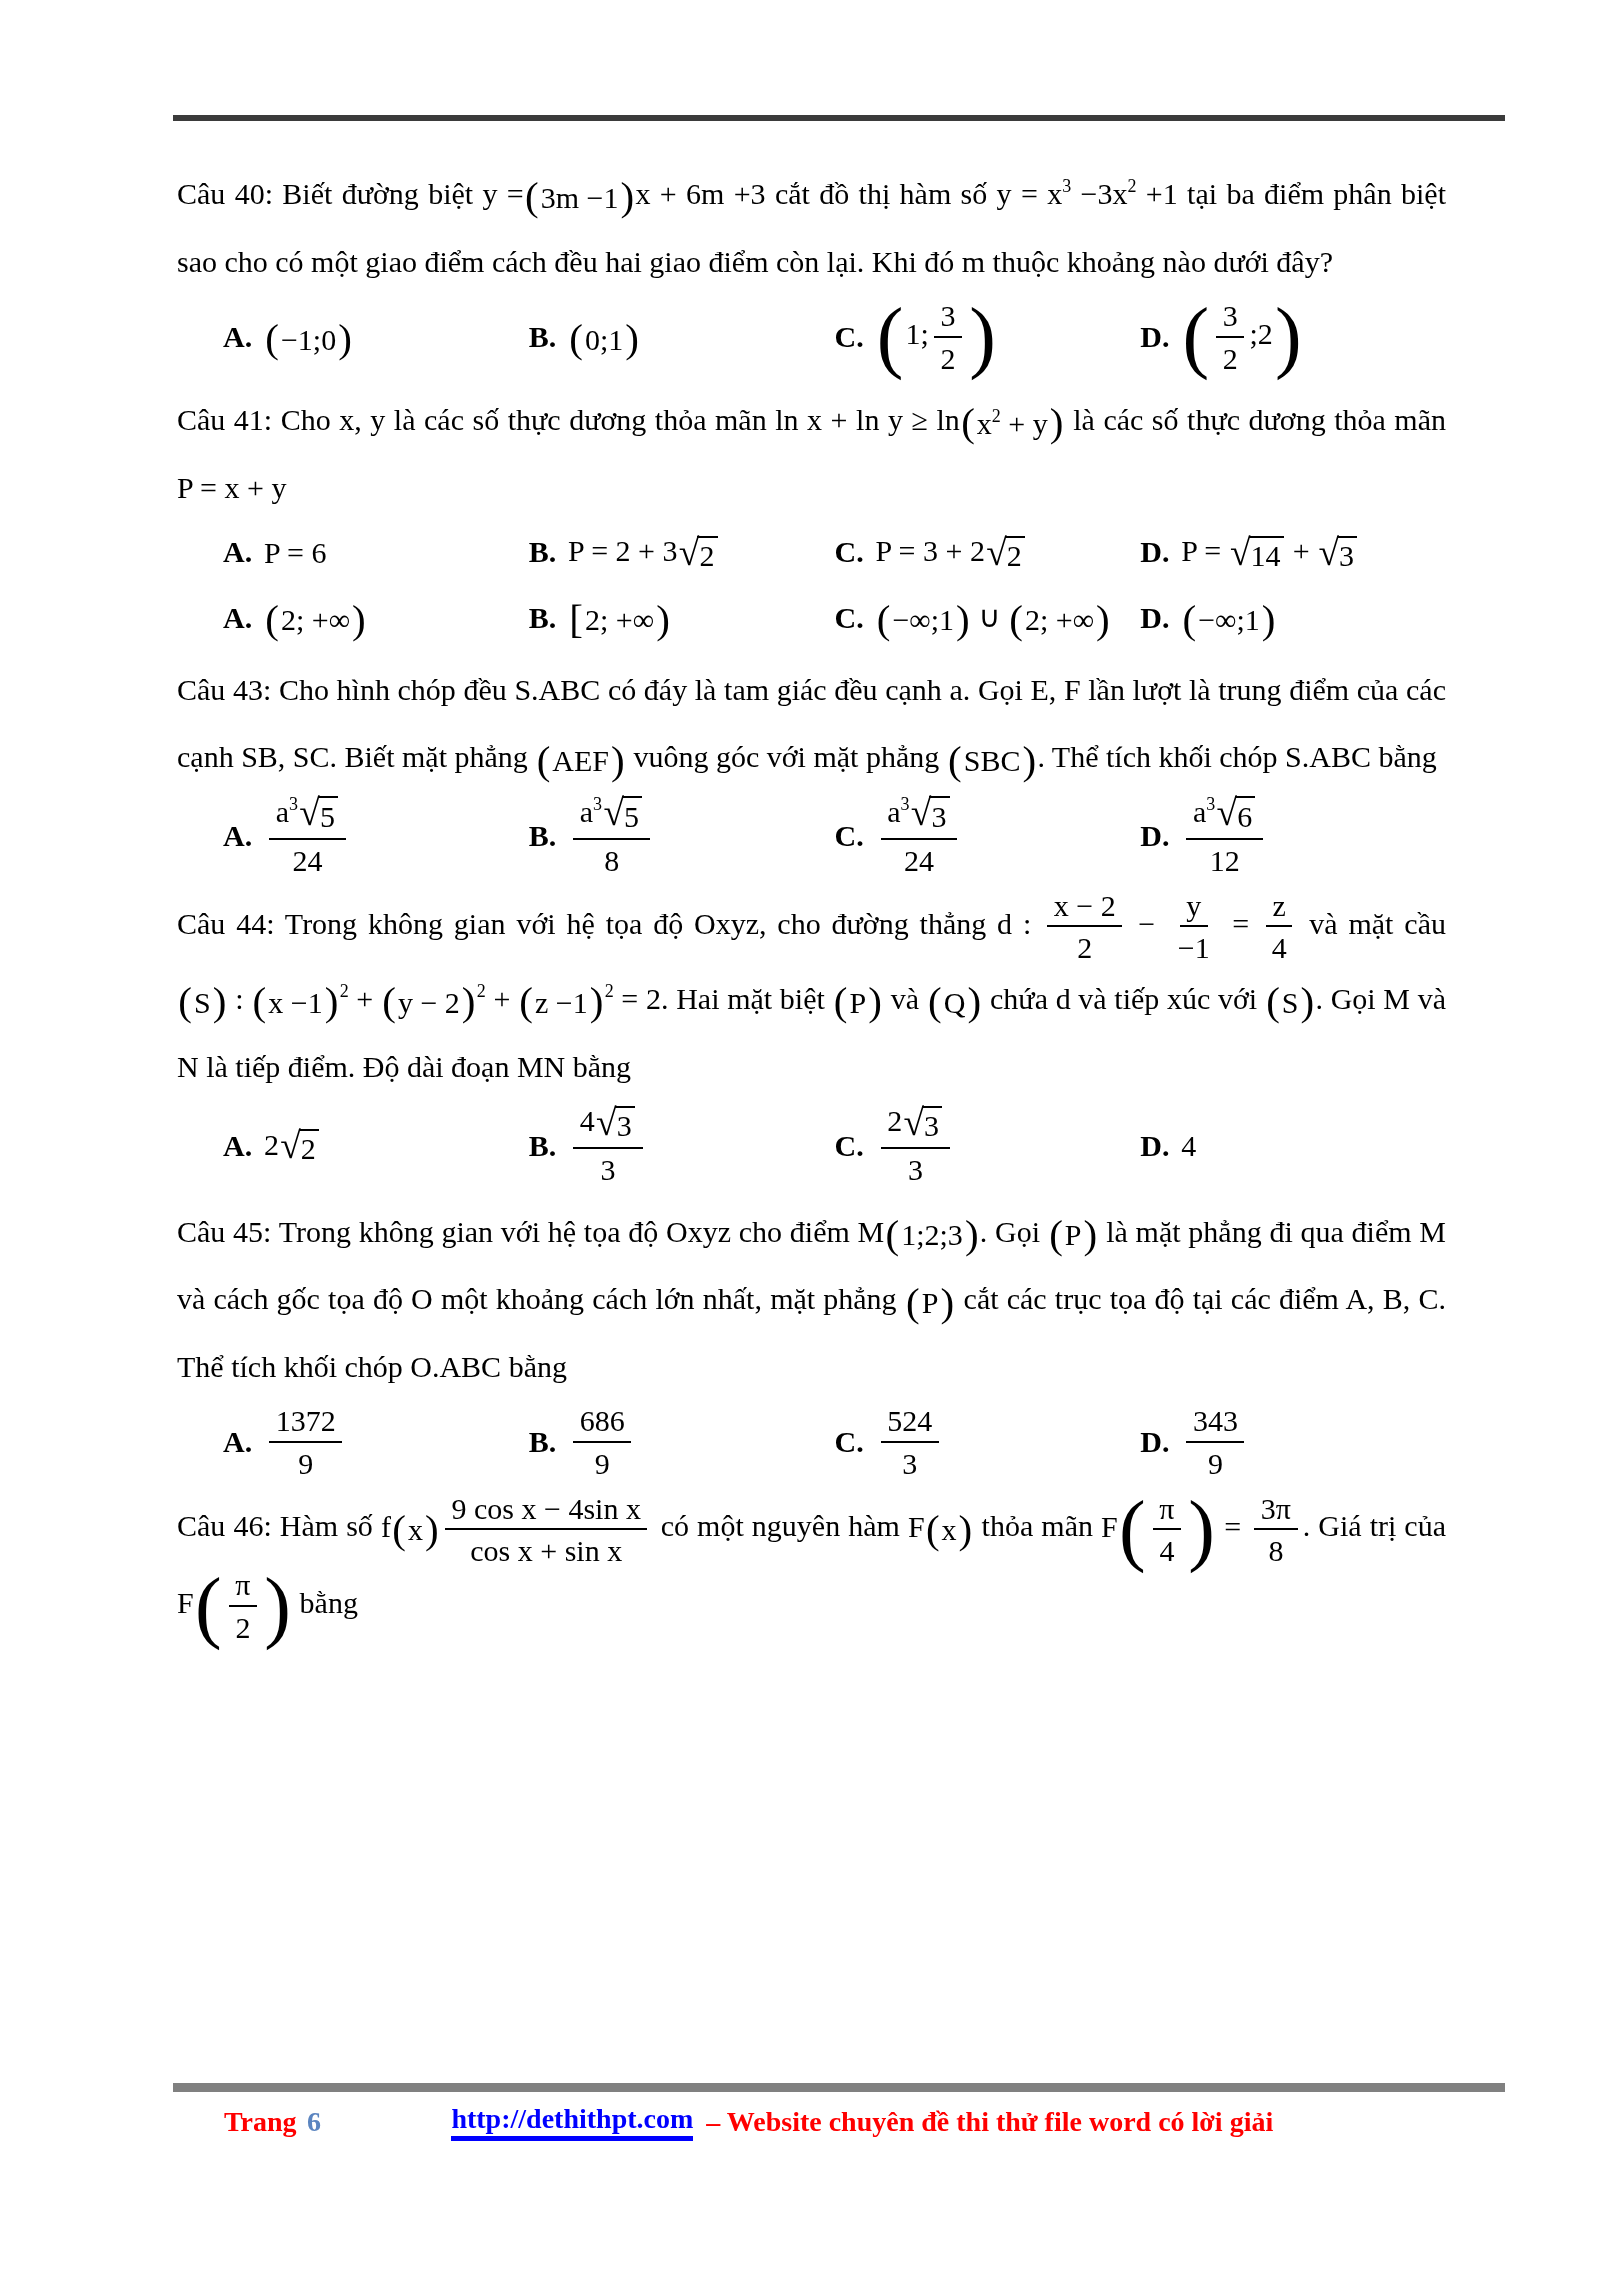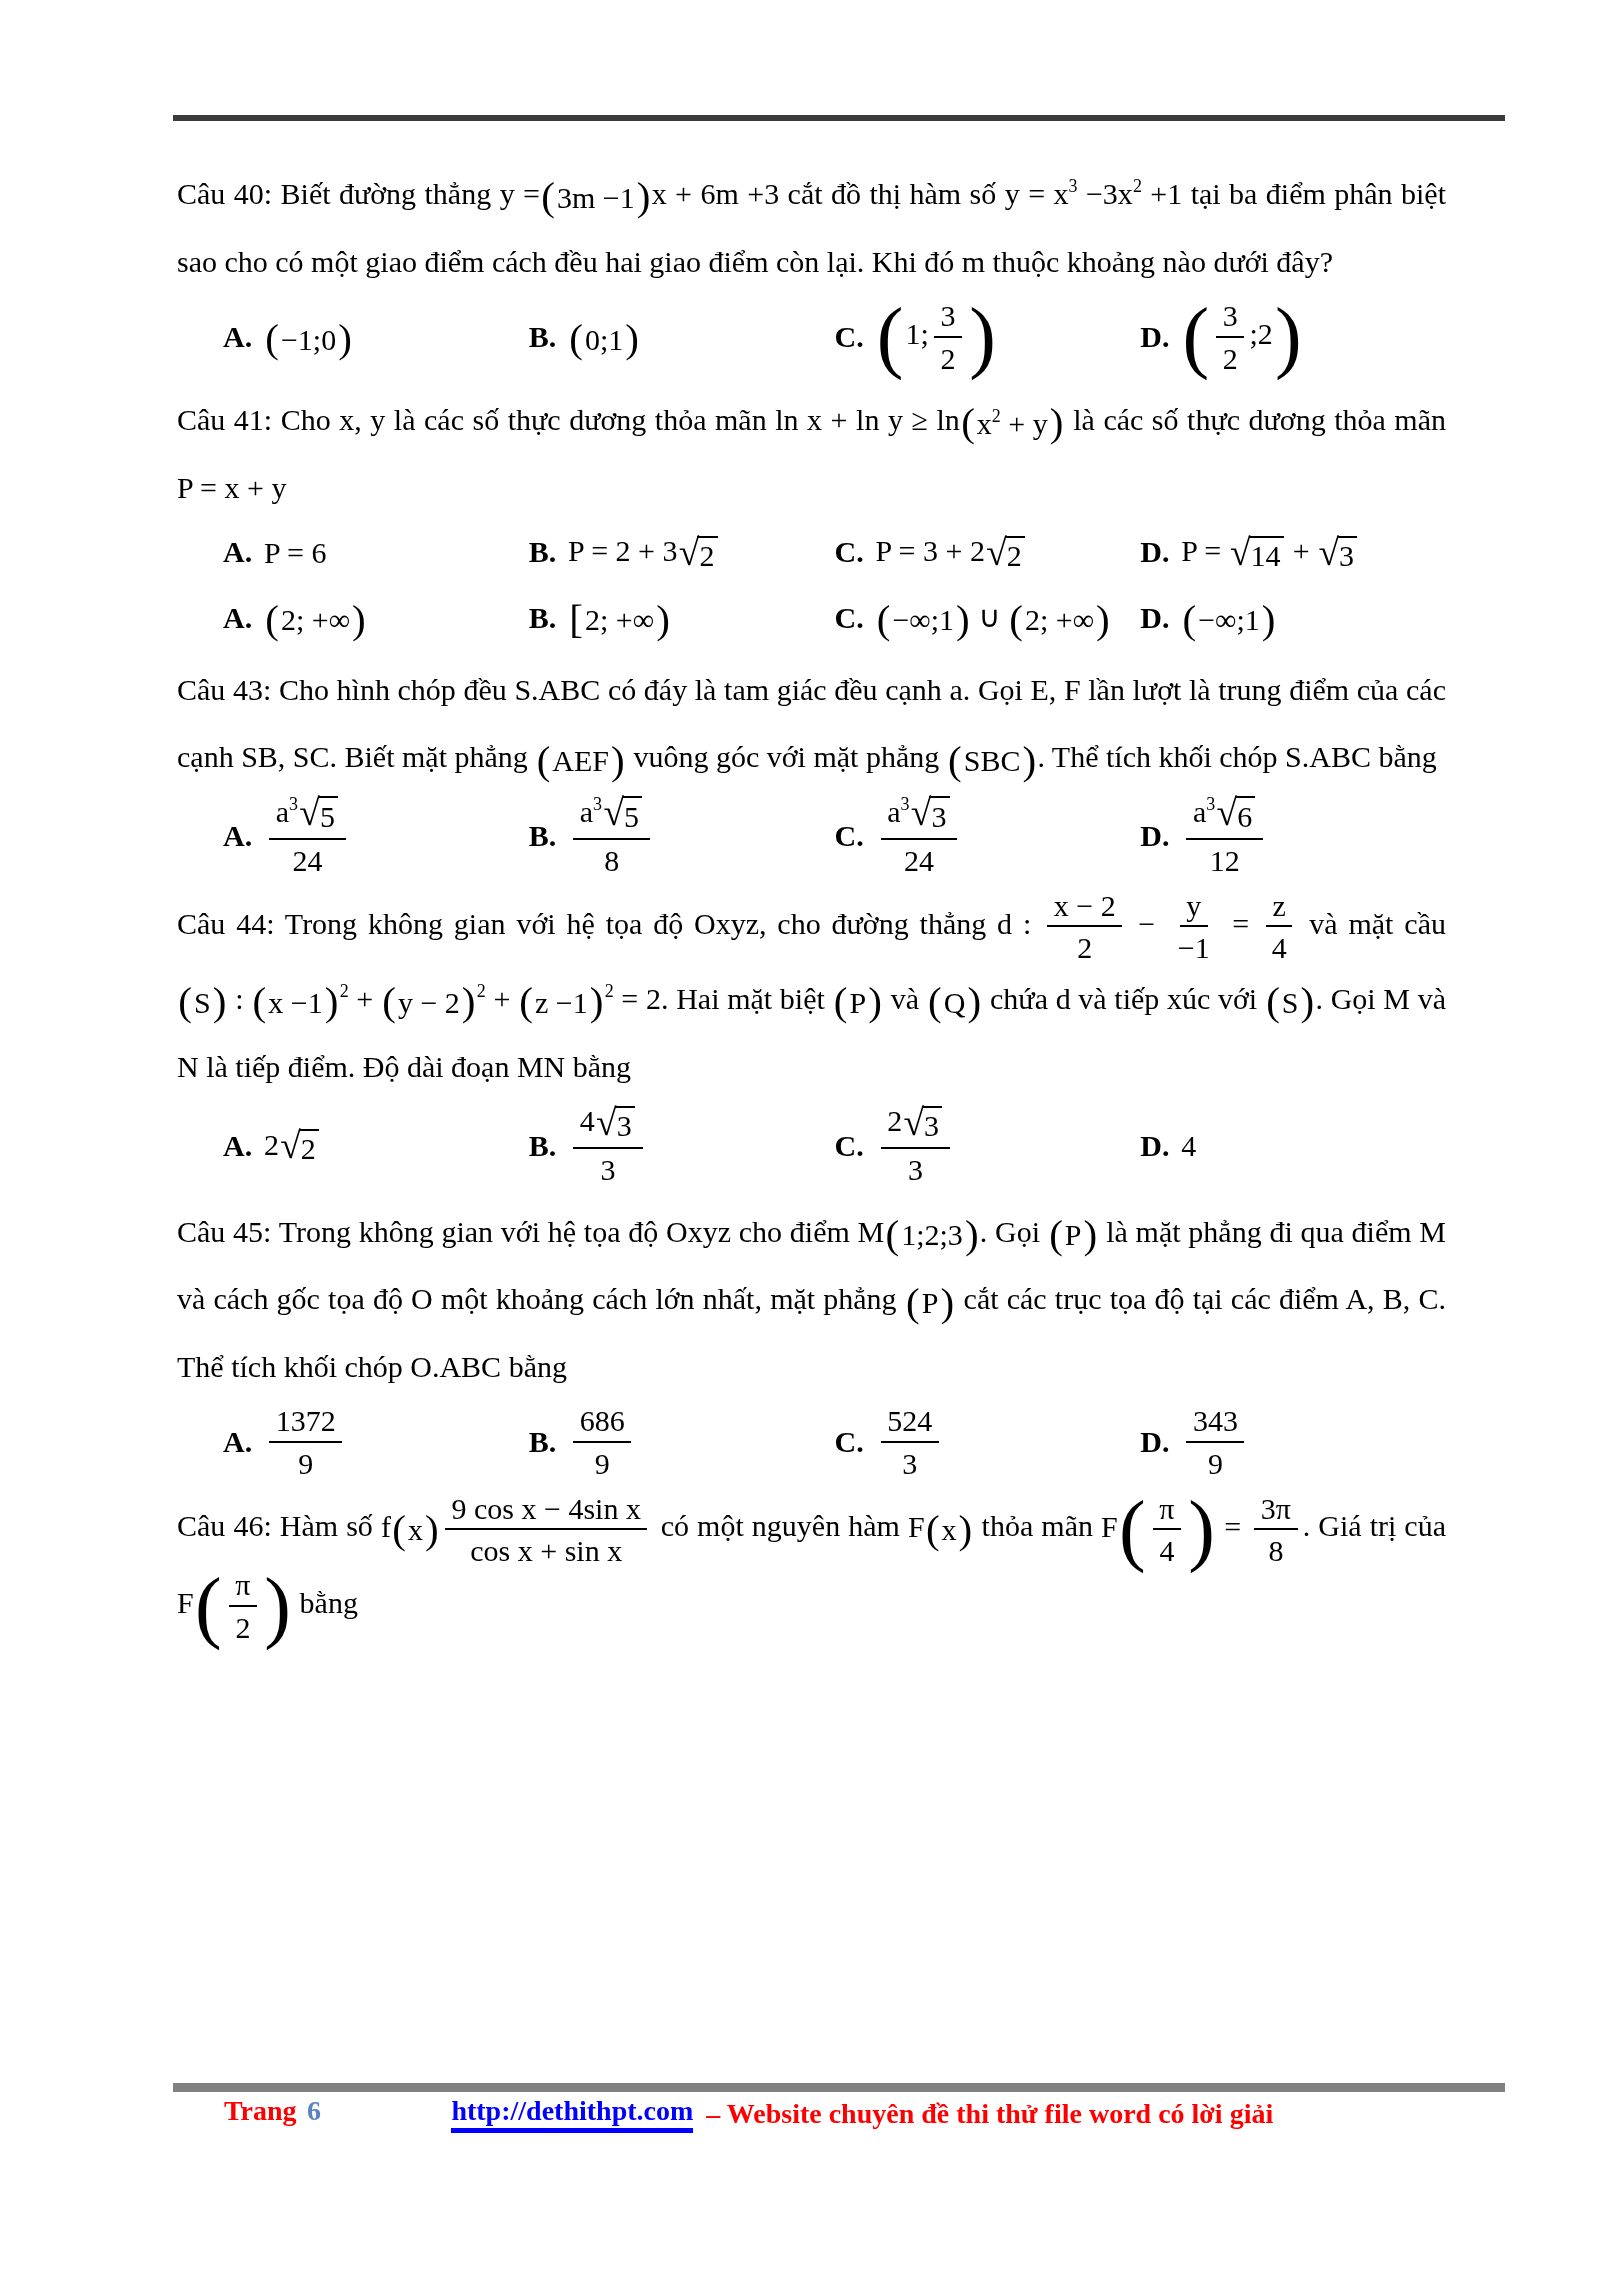--- a/index.html
+++ b/index.html
@@ -48,37 +48,37 @@
   .options{
     display:grid;grid-template-columns:repeat(4,1fr);
     align-items:center;
     margin:2.6px 0 6.5px 46px;
   }
   .option{display:flex;align-items:center;gap:11.8px;min-height:55px;}
   .okey{font-weight:bold;}
   
   .footer{position:absolute;left:173px;top:2083px;width:1332px;font-weight:bold;font-size:28px;}
   .footer-bar{height:9.2px;background:var(--footer_bar,#808080);}
-  .footer-row{display:flex;align-items:flex-start;margin-top:2.6px;min-height:73px;gap:32px;}
+  .footer-row{display:flex;align-items:center;margin-top:2.6px;min-height:73px;gap:32px;}
   .pagenum{display:flex;align-items:center;gap:10.5px;padding:0 27.5px 18.3px 51px;}
   .pagelabel{color:var(--page_label_red,#ff0000);}
   .pagevalue{color:var(--page_number_blue,#5b85c0);}
   .vdiv{width:7.2px;background:var(--footer_bar,#808080);}
   .linkrow{display:flex;align-items:center;gap:13px;padding:0 0 18.3px 19.6px;margin-left:12px;}
   .flink{color:var(--link_blue,#0000ff);text-decoration:none;border-bottom:5.9px solid var(--link_blue,#0000ff);padding-bottom:1.3px;}
   .tagline{color:var(--tagline_red,#ff0000);}
 </style>
 </head>
 <body style="--rule: #3b3b3b; --footer_bar: #808080; --page_label_red: #ff0000; --page_number_blue: #5b85c0; --link_blue: #0000ff; --tagline_red: #ff0000;">
 
 <div class="toprule"></div>
 
 <main class="content">
     <div class="question">
-      <p class="stem"><b class="qlabel">Câu 40:</b> <span class="txt">Biết đường thẳng </span><span class="math">y =<span class="mf">
+      <p class="stem"><b class="qlabel">Câu 40:</b> <span class="txt">Biết đường biệt </span><span class="math">y =<span class="mf">
             <span class="fence" style="font-size: 41px;">(</span>
             <span class="fc">3m −1</span>
             <span class="fence" style="font-size: 41px;">)</span>
           </span>x + 6m +3</span><span class="txt"> cắt đồ thị hàm số </span><span class="math">y = x<sup>3</sup> −3x<sup>2</sup> +1</span><span class="txt"> tại ba điểm phân biệt sao cho có một giao điểm cách đều hai giao điểm còn lại. Khi đó m thuộc khoảng nào dưới đây?</span></p>
       <div class="options">
         <span class="option">
           <b class="okey">A.</b>
           <span class="math"><span class="mf">
               <span class="fence" style="font-size: 41px;">(</span>
               <span class="fc">−1;0</span>

